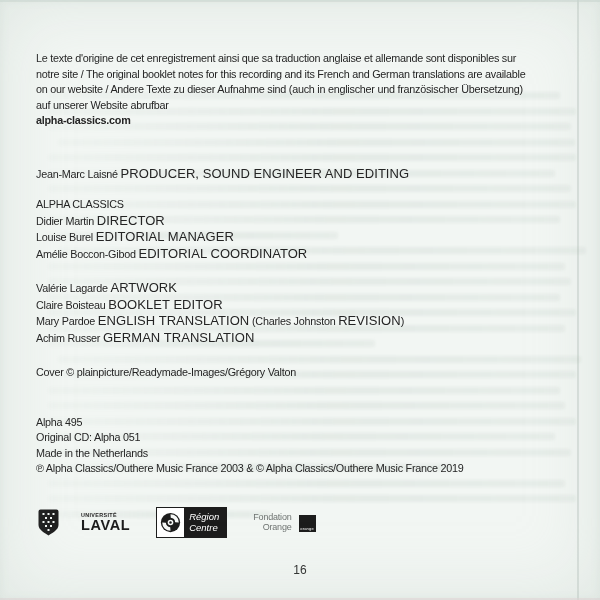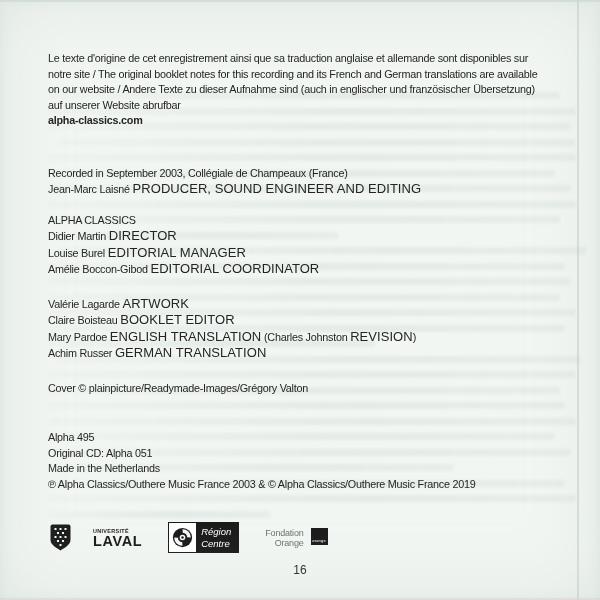--- a/index.html
+++ b/index.html
@@ -19,41 +19,41 @@
   .page-crease{position:absolute;top:0;bottom:0;left:577px;width:1.5px;background:rgba(150,165,158,0.28);filter:blur(0.6px);}
 
   
   .ghost{position:absolute;left:48px;top:92px;width:528px;pointer-events:none;}
   .ghost-line{
     height:7px;margin-bottom:8.5px;border-radius:2px;
     background:linear-gradient(to right, rgba(152,172,162,0.04), rgba(152,172,162,0.15) 55%, rgba(152,172,162,0.12));
     filter:blur(1.6px);
   }
 
-  .content{position:absolute;left:48px;top:51px;right:16px;}
+  .content{position:absolute;left:36px;top:51px;right:16px;}
   .line{font-size:10.8px;line-height:15.5px;letter-spacing:-0.25px;white-space:nowrap;}
   .line .role{font-size:13px;letter-spacing:0.05px;}
   .site{font-weight:bold;}
 
   .blk-intro{margin-bottom:37px;}
   .blk-recording{margin-bottom:15px;}
   .blk-label{margin-bottom:18px;}
   .blk-production{margin-bottom:19px;}
   .blk-cover{margin-bottom:34px;}
   .blk-issue{margin-bottom:30px;}
 
   
   .logos{display:flex;align-items:center;gap:26px;margin-left:2px;}
   .logo-laval{display:flex;align-items:center;gap:22px;}
   .laval-small{font-size:5.4px;font-weight:bold;letter-spacing:0.35px;color:#1c1c1c;line-height:7px;}
   .laval-big{font-size:14.5px;font-weight:bold;letter-spacing:0.6px;color:#1c1c1c;line-height:13px;}
   .logo-region{display:flex;border:1.2px solid #1c1c1c;background:#ffffff;align-items:stretch;}
   .region-emblem{width:27px;display:flex;align-items:center;justify-content:center;background:#ffffff;}
   .region-textbox{background:#1c1c1c;color:#ffffff;font-style:italic;font-size:9.5px;line-height:11.5px;padding:3px 7px 3px 5px;}
-  .logo-orange{display:flex;align-items:flex-start;gap:7px;}
+  .logo-orange{display:flex;align-items:flex-end;gap:7px;}
   .orange-text{text-align:right;color:#6f7472;font-size:9px;line-height:10px;letter-spacing:-0.2px;}
   .orange-box{width:17px;height:17px;background:#1c1c1c;position:relative;}
   .orange-box span{position:absolute;bottom:1.5px;left:0;right:0;color:#ffffff;font-size:4px;text-align:center;letter-spacing:0.2px;}
 
   .pagenum{position:absolute;top:563px;left:0;width:100%;text-align:center;font-size:12px;color:#2a2a2a;}
 </style>
 </head>
 <body>
 
 <div class="page">
@@ -95,21 +95,20 @@
       <div>
           <div class="line">Le texte d'origine de cet enregistrement ainsi que sa traduction anglaise et allemande sont disponibles sur</div>
           <div class="line">notre site / The original booklet notes for this recording and its French and German translations are available</div>
           <div class="line">on our website / Andere Texte zu dieser Aufnahme sind (auch in englischer und französischer Übersetzung)</div>
           <div class="line">auf unserer Website abrufbar</div>
         </div>
       <div class="line site">alpha-classics.com</div>
     </div>
 
     <div class="blk-recording">
-        <div class="line"><span>Recorded in September 2003, Collégiale de Champeaux (France)</span></div>
         <div class="line"><span>Jean-Marc Laisné </span><span class="role">PRODUCER, SOUND ENGINEER AND EDITING</span></div>
       </div>
 
     <div class="blk-label">
         <div class="line"><span>ALPHA CLASSICS</span></div>
         <div class="line"><span>Didier Martin </span><span class="role">DIRECTOR</span></div>
         <div class="line"><span>Louise Burel </span><span class="role">EDITORIAL MANAGER</span></div>
         <div class="line"><span>Amélie Boccon-Gibod </span><span class="role">EDITORIAL COORDINATOR</span></div>
       </div>
 

